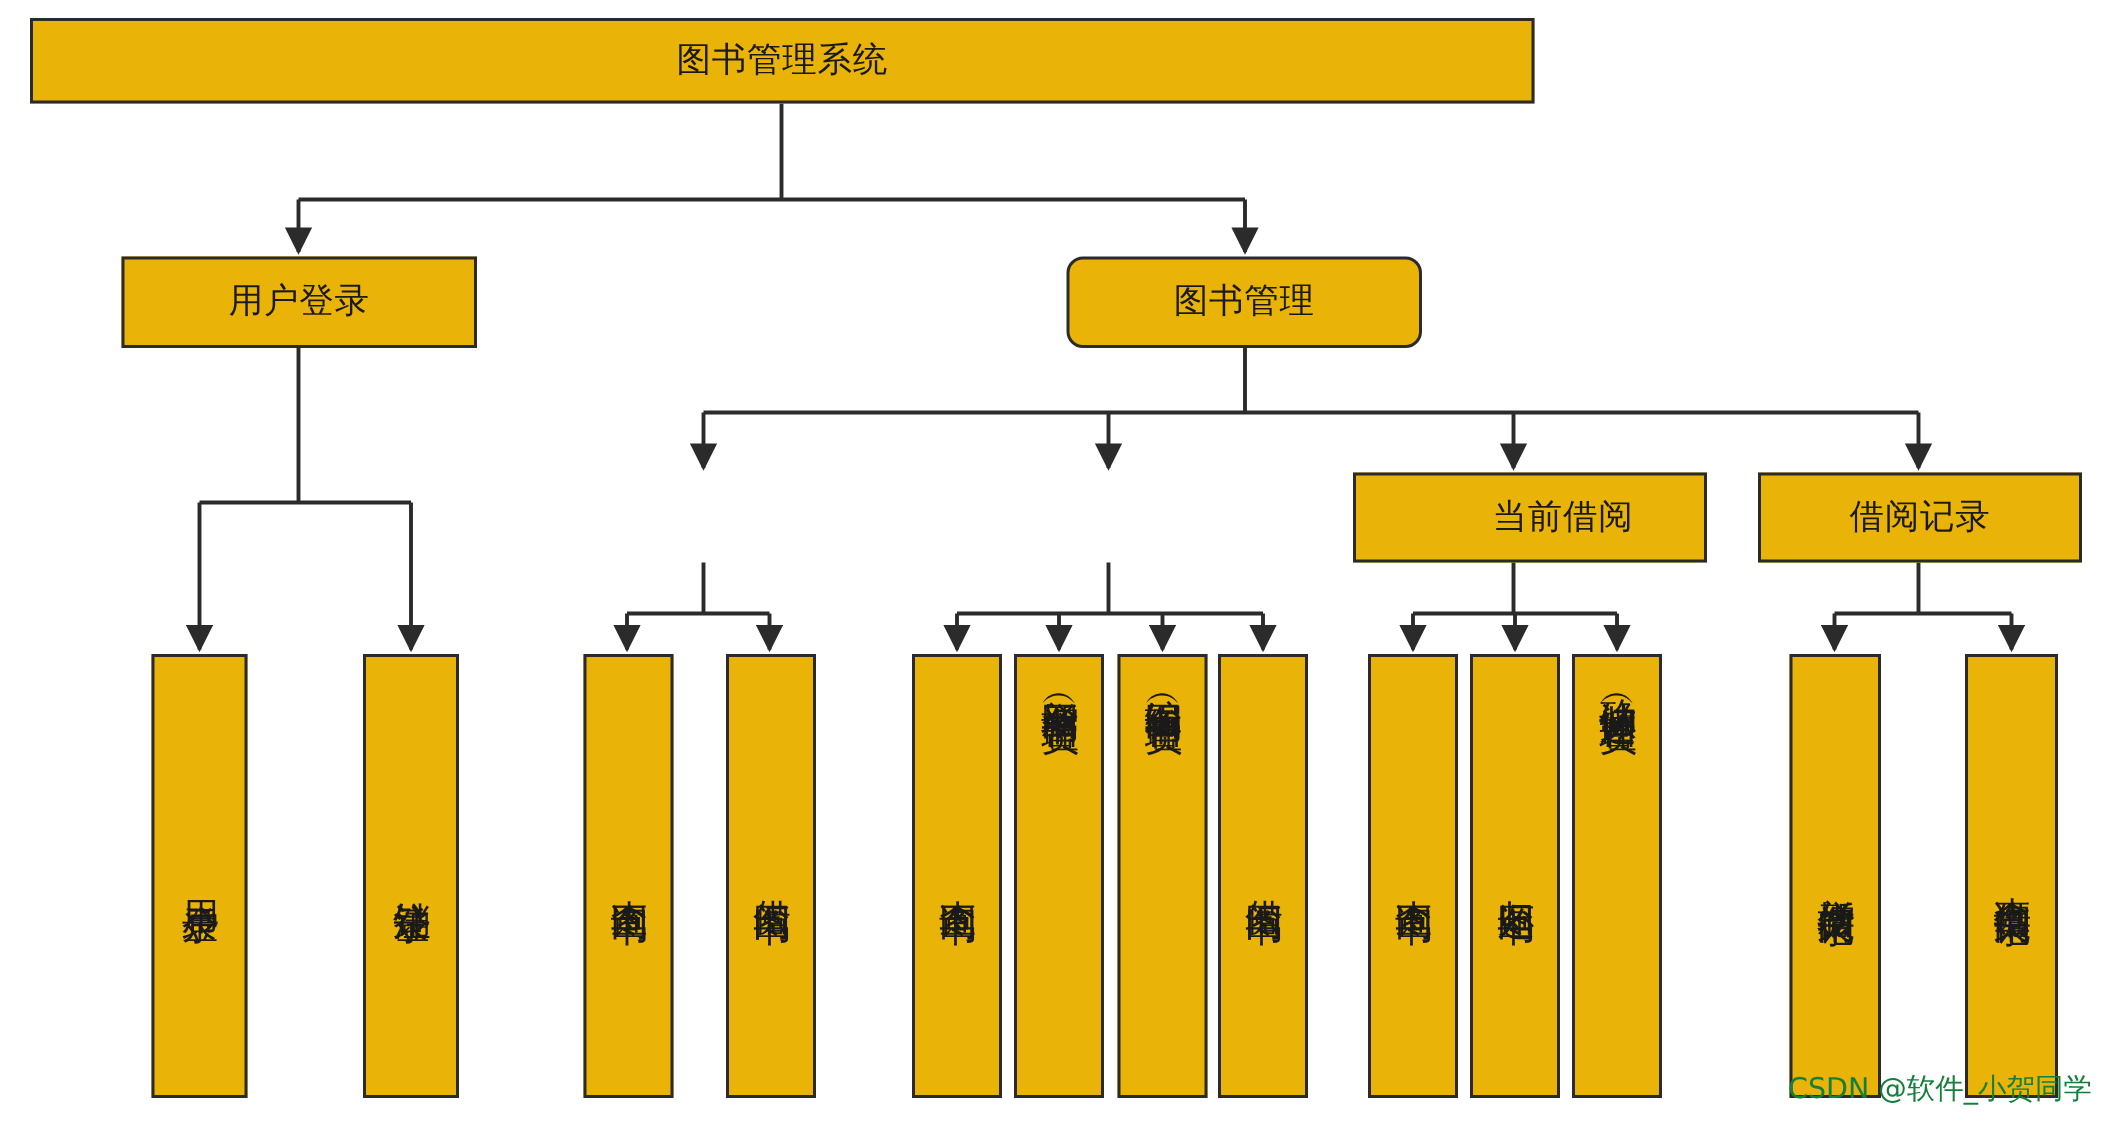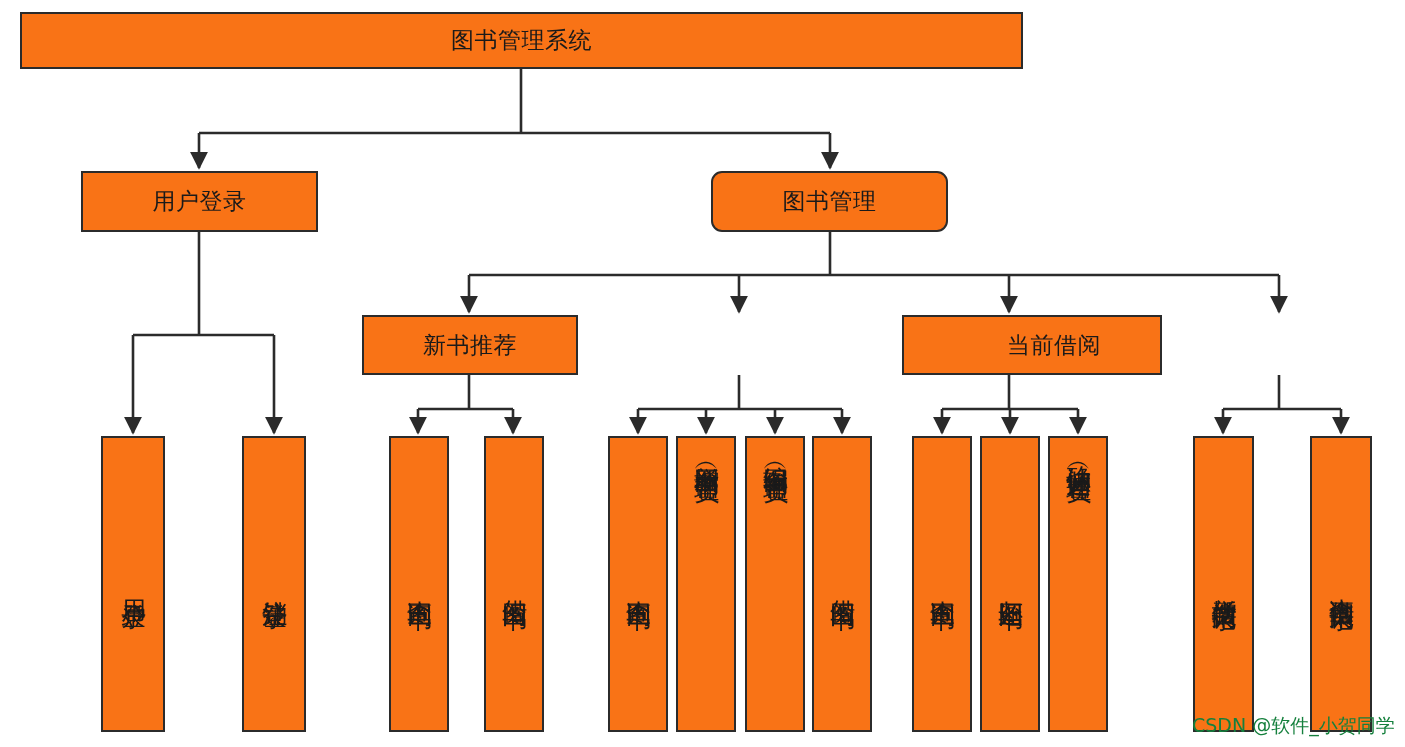--- a/index.html
+++ b/index.html
@@ -22,21 +22,21 @@
     left: 0;
     top: 0;
     width: 1405px;
     height: 747px;
     pointer-events: none;
   }
   .node {
     position: absolute;
     box-sizing: border-box;
     border: 2.5px solid #2b2b2b;
-    background: #f97316;
+    background: #eab308;
     display: flex;
     align-items: center;
     justify-content: center;
     color: #1a1a1a;
     z-index: 2;
   }
   .node .label {
     display: block;
     text-align: center;
     line-height: 1.22;
@@ -136,25 +136,25 @@
     <span class="label">图书管理系统</span>
   </div>
 
   <div class="node h" style="left:81px; top:171px; width:237px; height:61px;">
     <span class="label">用户登录</span>
   </div>
   <div class="node h" style="left:711px; top:171px; width:237px; height:61px;border-radius:11px;">
     <span class="label">图书管理</span>
   </div>
 
-  <div class="node h" style="left:362px; top:315px; width:216px; height:60px;">
-    <span class="label">新书推荐</span>
-  </div>
-  <div class="node h" style="left:902px; top:315px; width:260px; height:60px;padding-left:44px;">
+  <div class="node h" style="left:902px; top:315px; width:236px; height:60px;padding-left:44px;">
     <span class="label">当前借阅</span>
+  </div>
+  <div class="node h" style="left:1172px; top:315px; width:216px; height:60px;">
+    <span class="label">借阅记录</span>
   </div>
 
   <div class="node v mid" style="left:101px; top:436px; width:64px; height:296px;">
     <span class="label">用户登录</span>
   </div>
   <div class="node v mid" style="left:242px; top:436px; width:64px; height:296px;">
     <span class="label">注销登录</span>
   </div>
 
   <div class="node v mid" style="left:389px; top:436px; width:60px; height:296px;">

